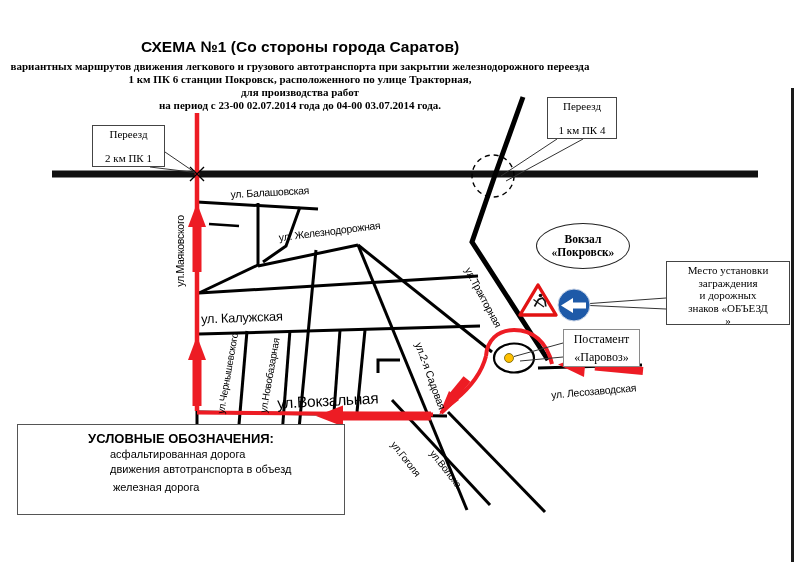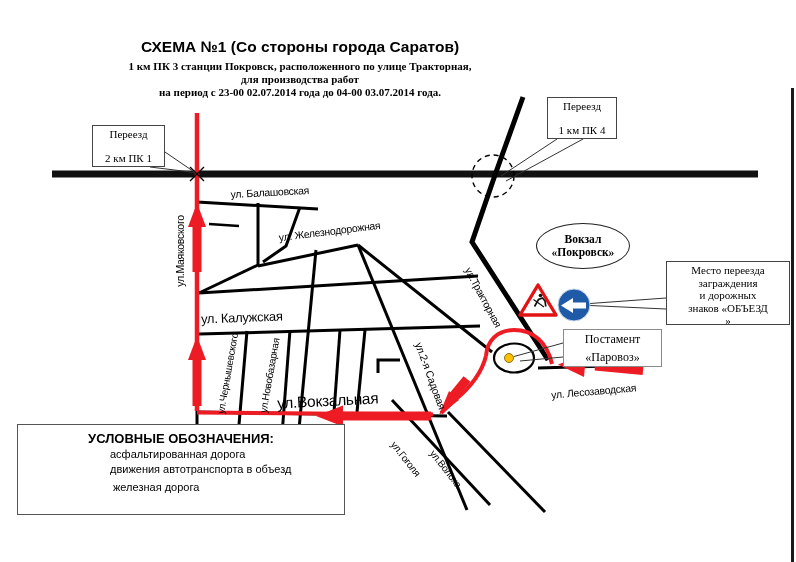--- a/index.html
+++ b/index.html
@@ -12,39 +12,40 @@
   
   svg.map{position:absolute;left:0;top:0;}
   text.street{fill:#000;font-family:"Liberation Sans",sans-serif;letter-spacing:-0.3px;}
   
   .callout{position:absolute;background:#fff;border:1px solid #444;text-align:center;
            font-family:"Liberation Serif",serif;font-size:11px;line-height:12.5px;color:#000;
            display:flex;flex-direction:column;justify-content:space-between;padding:2px 2px;box-sizing:border-box;}
   .callout.c1{left:92px;top:125px;width:73px;height:42px;}
   .callout.c2{left:547px;top:97px;width:70px;height:42px;}
   .callout.c4{left:666px;top:261px;width:124px;height:64px;}
-  .callout.c5{left:563px;top:329px;width:99px;height:38px;border-color:#8a8a8a;font-size:12px;line-height:14px;}
+  .callout.c5{left:563px;top:329px;width:77px;height:38px;border-color:#8a8a8a;font-size:12px;line-height:14px;}
   
   .station{position:absolute;left:536px;top:223px;width:94px;height:46px;border:1.4px solid #222;border-radius:50%;
            display:flex;flex-direction:column;justify-content:center;text-align:center;
            font-family:"Liberation Serif",serif;font-weight:bold;font-size:11.5px;line-height:13px;color:#000;box-sizing:border-box;}
   
   .legend{position:absolute;left:17px;top:424px;width:328px;height:91px;border:1px solid #555;background:#fff;box-sizing:border-box;}
   .legend .ltitle{font-weight:bold;font-size:13px;text-align:center;margin-top:6px;color:#000;}
   .row1{top:448px;} .row2{top:463px;} .row3{top:481px;}
   .pageborder{position:absolute;right:2px;top:88px;width:3px;height:474px;background:#1a1a1a;}
 </style>
 </head>
 <body>
 
 <div class="page">
 
   <div class="header">
     <div class="title">СХЕМА №1 (Со стороны города Саратов)</div>
-    <div class="sub">1 км ПК 3 станции Покровск, расположенного по улице Тракторная,</div>
+    <div class="sub">вариантных маршрутов движения легкового и грузового автотранспорта при закрытии железнодорожного переезда</div>
+    <div class="sub">1 км ПК 6 станции Покровск, расположенного по улице Тракторная,</div>
     <div class="sub">для производства работ</div>
     <div class="sub">на период с 23-00 02.07.2014 года до 04-00 03.07.2014 года.</div>
   </div>
 
   <svg class="map" width="796" height="562" viewBox="0 0 796 562">
 
     <line x1="52" y1="174" x2="758" y2="174" stroke="#111" stroke-width="7"></line>
 
     <g stroke="#000" stroke-width="3" fill="none">
       <path d="M197,202 L318,209"></path>
@@ -134,21 +135,21 @@
   </div>
   <div class="callout c2">
     <div>Переезд</div>
     <div>1 км ПК 4</div>
   </div>
   <div class="station">
     <div>Вокзал</div>
     <div>«Покровск»</div>
   </div>
   <div class="callout c4">
-    <div>Место переезда</div>
+    <div>Место установки</div>
     <div>заграждения</div>
     <div>и дорожных</div>
     <div>знаков «ОБЪЕЗД</div>
     <div>»</div>
   </div>
   <div class="callout c5">
     <div>Постамент</div>
     <div>«Паровоз»</div>
   </div>
 

